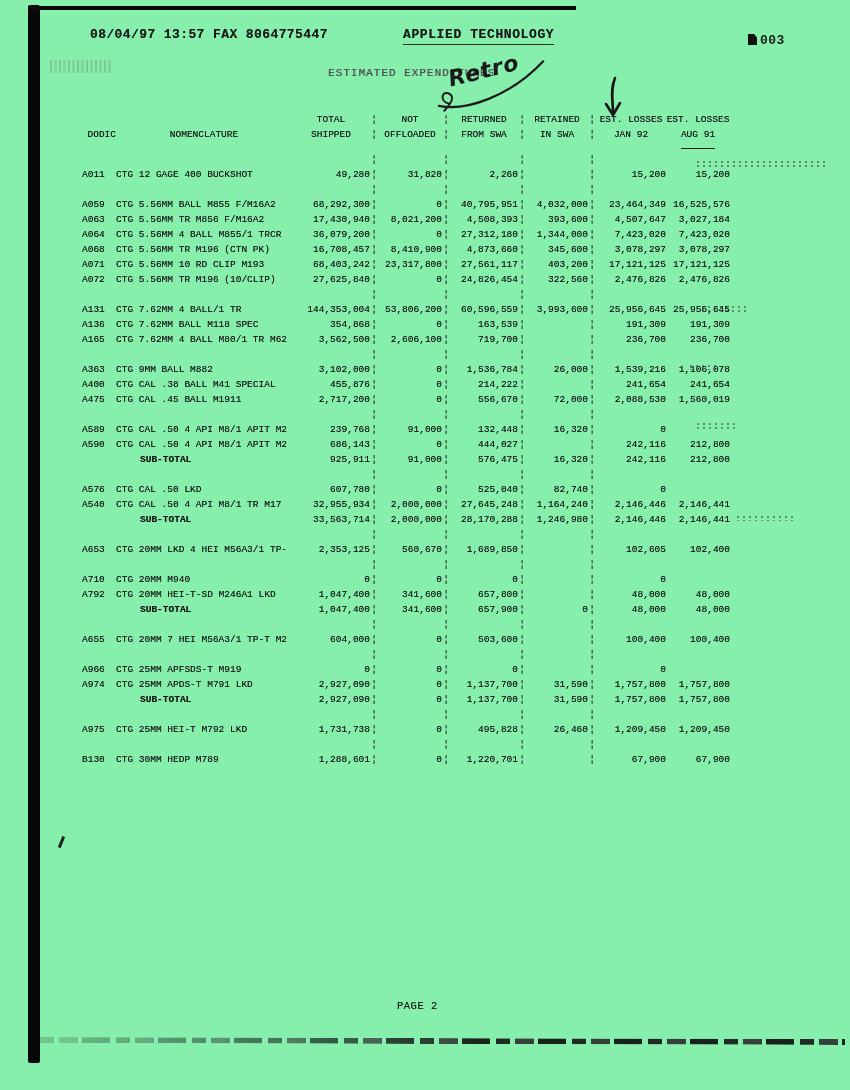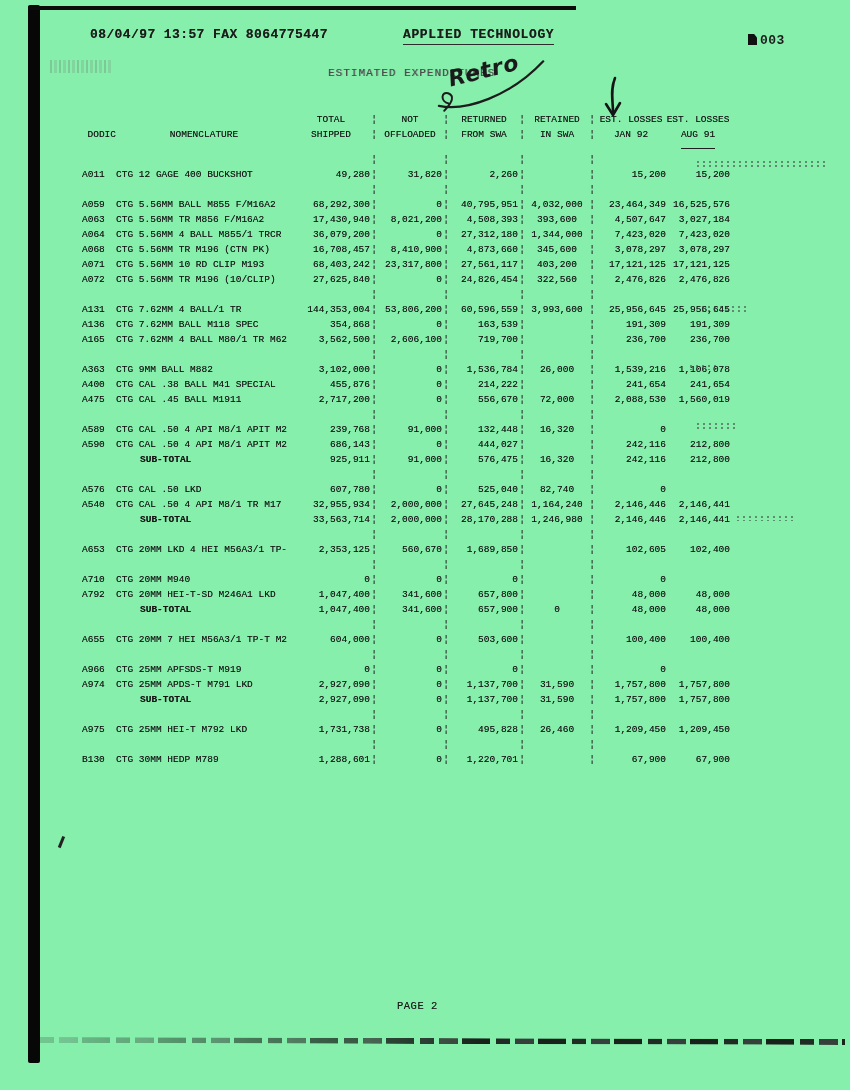--- a/index.html
+++ b/index.html
@@ -36,21 +36,21 @@
   
   .table{position:absolute;left:57px;top:112px;font-size:9.5px;color:#141414;text-shadow:0 0 .3px rgba(20,20,20,.55);margin-left:25px;}
   .trow{display:flex;height:15px;line-height:15px;white-space:pre;}
   .cell{flex:none;}
   .c-codic{width:34px;}
   .c-name{width:176px;white-space:nowrap;overflow:visible;}
   .c-num{text-align:right;}
   .c-shipped{width:78px;}
   .c-not{width:64px;}
   .c-ret{width:68px;}
-  .c-retained{width:62px;text-align:center;}
+  .c-retained{width:62px;}
   .c-jan{width:70px;}
   .c-aug{width:64px;}
   .sep{width:8px;text-align:center;color:#2e2e2e;}
   .hdr .c-num,.hdr .c-name{text-align:center;}
   .hdr .c-codic{text-align:right;}
   .subtotal .c-name{padding-left:24px;box-sizing:border-box;font-weight:bold;}
   .u-hand{border-bottom:1.4px solid #1f1f1f;padding-bottom:8px;}
   .hdr-gap{height:10px;}
 
   

